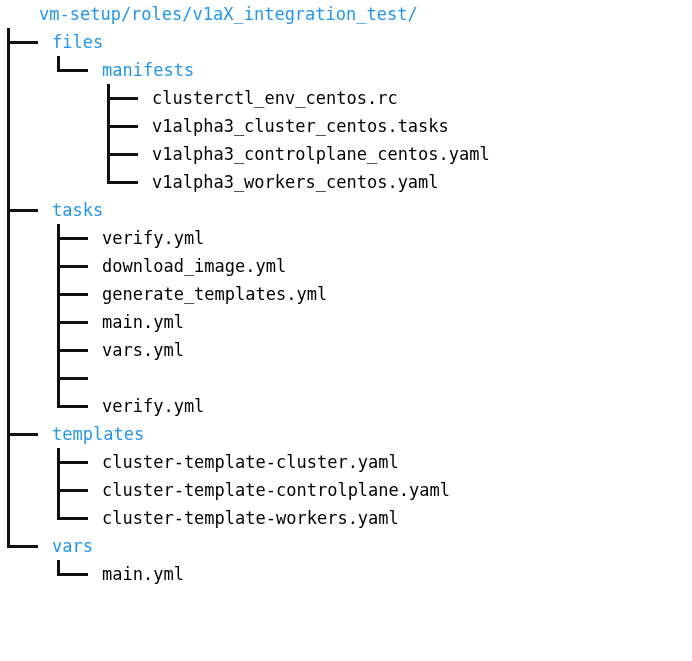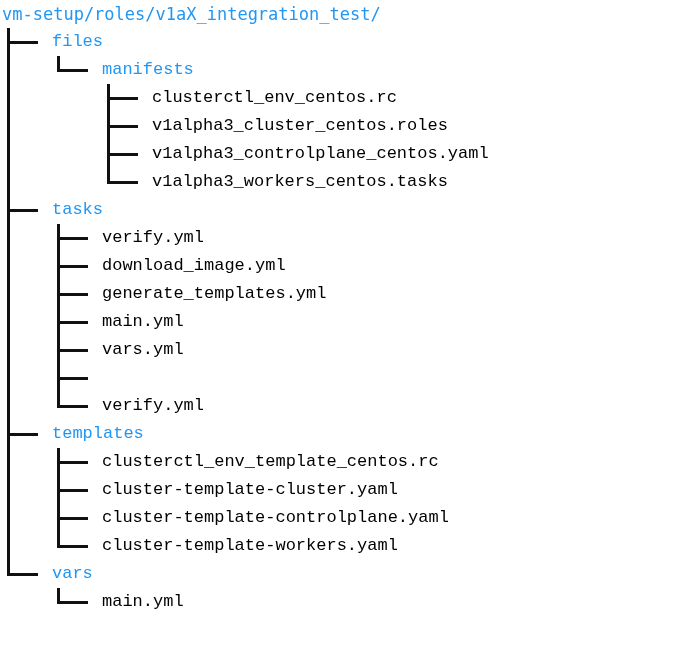--- a/index.html
+++ b/index.html
@@ -16,27 +16,27 @@
     color: var(--file-color, #000000);
   }
   .tree {
     padding: 0 0 0 0;
   }
   .row {
     display: flex;
     height: 28px;
     align-items: flex-end;
     white-space: pre;
-    font-family: Liberation Mono, monospace;
   }
   .root-line {
     height: 28px;
     line-height: 28px;
     padding-left: 2px;
     color: var(--dir-color, #2196f3);
+    margin-left: 37px;
   }
   .cell {
     width: 50px;
     height: 28px;
     position: relative;
     flex: none;
   }
   
   .cell.bar::before,
   .cell.tee::before {
@@ -82,32 +82,31 @@
 </style>
 </head>
 <body style="background: rgb(255, 255, 255);">
 
 <div class="tree">
   <div class="root-line">vm-setup/roles/v1aX_integration_test/</div>
   <div>
       <div class="row"><span class="cell tee"></span><span class="label dir">files</span></div>
       <div class="row"><span class="cell bar"></span><span class="cell corner"></span><span class="label dir">manifests</span></div>
       <div class="row"><span class="cell bar"></span><span class="cell blank"></span><span class="cell tee"></span><span class="label file">clusterctl_env_centos.rc</span></div>
-      <div class="row"><span class="cell bar"></span><span class="cell blank"></span><span class="cell tee"></span><span class="label file">v1alpha3_cluster_centos.roles</span></div>
+      <div class="row"><span class="cell bar"></span><span class="cell blank"></span><span class="cell tee"></span><span class="label file">v1alpha3_cluster_centos.tasks</span></div>
       <div class="row"><span class="cell bar"></span><span class="cell blank"></span><span class="cell tee"></span><span class="label file">v1alpha3_controlplane_centos.yaml</span></div>
-      <div class="row"><span class="cell bar"></span><span class="cell blank"></span><span class="cell corner"></span><span class="label file">v1alpha3_workers_centos.tasks</span></div>
+      <div class="row"><span class="cell bar"></span><span class="cell blank"></span><span class="cell corner"></span><span class="label file">v1alpha3_workers_centos.yaml</span></div>
       <div class="row"><span class="cell tee"></span><span class="label dir">tasks</span></div>
       <div class="row"><span class="cell bar"></span><span class="cell tee"></span><span class="label file">verify.yml</span></div>
       <div class="row"><span class="cell bar"></span><span class="cell tee"></span><span class="label file">download_image.yml</span></div>
       <div class="row"><span class="cell bar"></span><span class="cell tee"></span><span class="label file">generate_templates.yml</span></div>
       <div class="row"><span class="cell bar"></span><span class="cell tee"></span><span class="label file">main.yml</span></div>
       <div class="row"><span class="cell bar"></span><span class="cell tee"></span><span class="label file">vars.yml</span></div>
       <div class="row"><span class="cell bar"></span><span class="cell tee"></span></div>
       <div class="row"><span class="cell bar"></span><span class="cell corner"></span><span class="label file">verify.yml</span></div>
       <div class="row"><span class="cell tee"></span><span class="label dir">templates</span></div>
-      <div class="row"><span class="cell bar"></span><span class="cell tee"></span><span class="label file">clusterctl_env_template_centos.rc</span></div>
       <div class="row"><span class="cell bar"></span><span class="cell tee"></span><span class="label file">cluster-template-cluster.yaml</span></div>
       <div class="row"><span class="cell bar"></span><span class="cell tee"></span><span class="label file">cluster-template-controlplane.yaml</span></div>
       <div class="row"><span class="cell bar"></span><span class="cell corner"></span><span class="label file">cluster-template-workers.yaml</span></div>
       <div class="row"><span class="cell corner"></span><span class="label dir">vars</span></div>
       <div class="row"><span class="cell blank"></span><span class="cell corner"></span><span class="label file">main.yml</span></div>
     </div>
 </div>
 
 </body></html>

